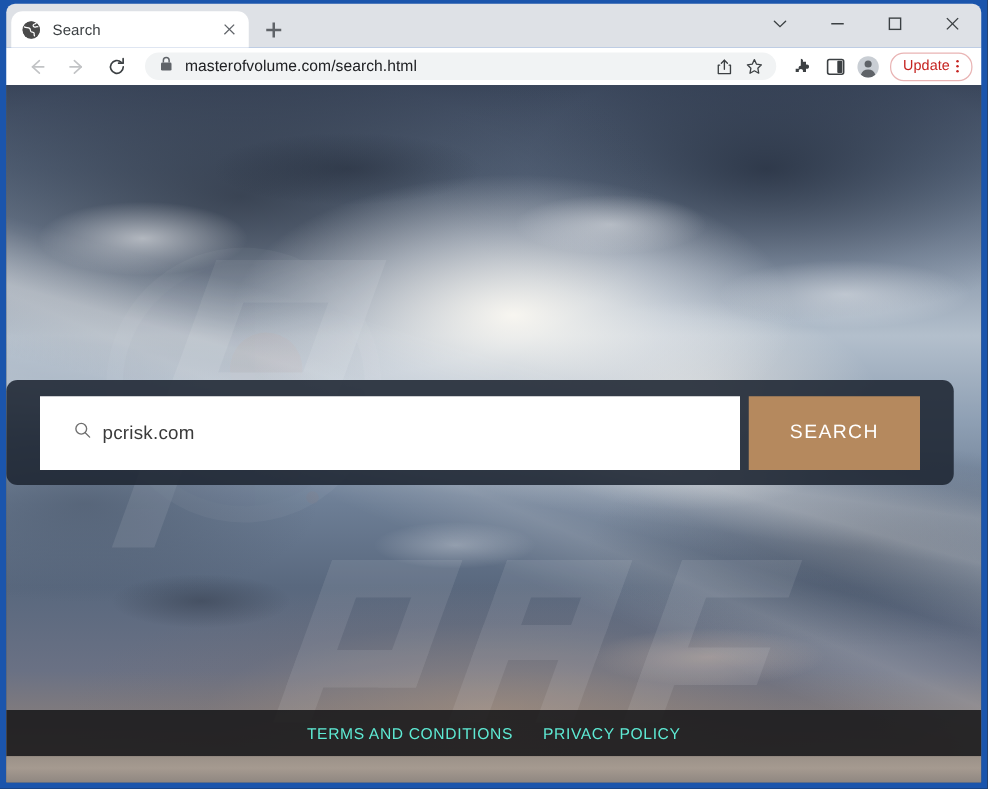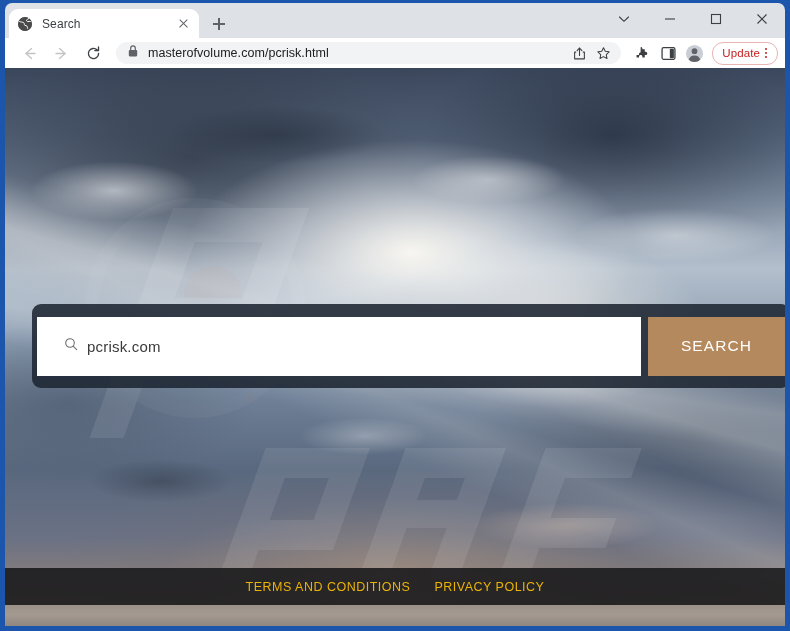--- a/index.html
+++ b/index.html
@@ -266,29 +266,29 @@
     width: 700px;
     height: 440px;
     opacity: .11;
     pointer-events: none;
   }
   .watermark svg { width: 100%; height: 100%; display: block; }
 
   
   .search-panel {
     position: absolute;
-    left: 27px;
+    left: 0;
     top: 236px;
     width: 758px;
     height: 84px;
     background: rgba(30,38,50,.88);
     border-radius: 9px;
     display: flex;
     align-items: center;
-    padding: 0 5px;
+    padding: 0 27px;
     box-sizing: border-box;
   }
   .search-field {
     flex: 1 1 auto;
     height: 59px;
     background: #ffffff;
     display: flex;
     align-items: center;
     padding-left: 27px;
     box-sizing: border-box;
@@ -327,21 +327,21 @@
     width: 100%;
     height: 37px;
     background: rgba(24,24,26,.88);
     display: flex;
     align-items: center;
     justify-content: center;
     gap: 24px;
   }
   .footer-link {
     font-size: 12.5px;
-    color: #eab308;
+    color: #5eead4;
     letter-spacing: .5px;
     cursor: pointer;
     white-space: nowrap;
   }
   .footer-strip {
     position: absolute;
     left: 0; bottom: 0;
     width: 100%;
     height: 21px;
     background: linear-gradient(180deg, #9b9188 0%, #a59a90 45%, #8f8781 100%);
@@ -417,21 +417,21 @@
       </svg>
     </div>
 
     <div class="omnibox">
       <span class="lock-icon">
         <svg width="12" height="14" viewBox="0 0 12 14">
           <rect x="1.8" y="6" width="8.4" height="6.4" rx="1.1" fill="#5f6368"></rect>
           <path d="M3.7 6V4.2a2.3 2.3 0 0 1 4.6 0V6" stroke="#5f6368" stroke-width="1.2" fill="none"></path>
         </svg>
       </span>
-      <span class="omnibox-url">masterofvolume.com/pcrisk.html</span>
+      <span class="omnibox-url">masterofvolume.com/search.html</span>
       <span style="flex:1 1 auto"></span>
       <span class="omni-action">
         <svg width="15" height="15" viewBox="0 0 16 16">
           <path d="M4 6.5H2.8v7.2h10.4V6.5H12" stroke="#3c4043" stroke-width="1.15" fill="none" stroke-linecap="round" stroke-linejoin="round"></path>
           <path d="M8 10V2.3" stroke="#3c4043" stroke-width="1.15" stroke-linecap="round"></path>
           <path d="M5.4 4.9L8 2.3l2.6 2.6" stroke="#3c4043" stroke-width="1.15" fill="none" stroke-linecap="round" stroke-linejoin="round"></path>
         </svg>
       </span>
       <span class="omni-action">
         <svg width="15" height="15" viewBox="0 0 16 16">

